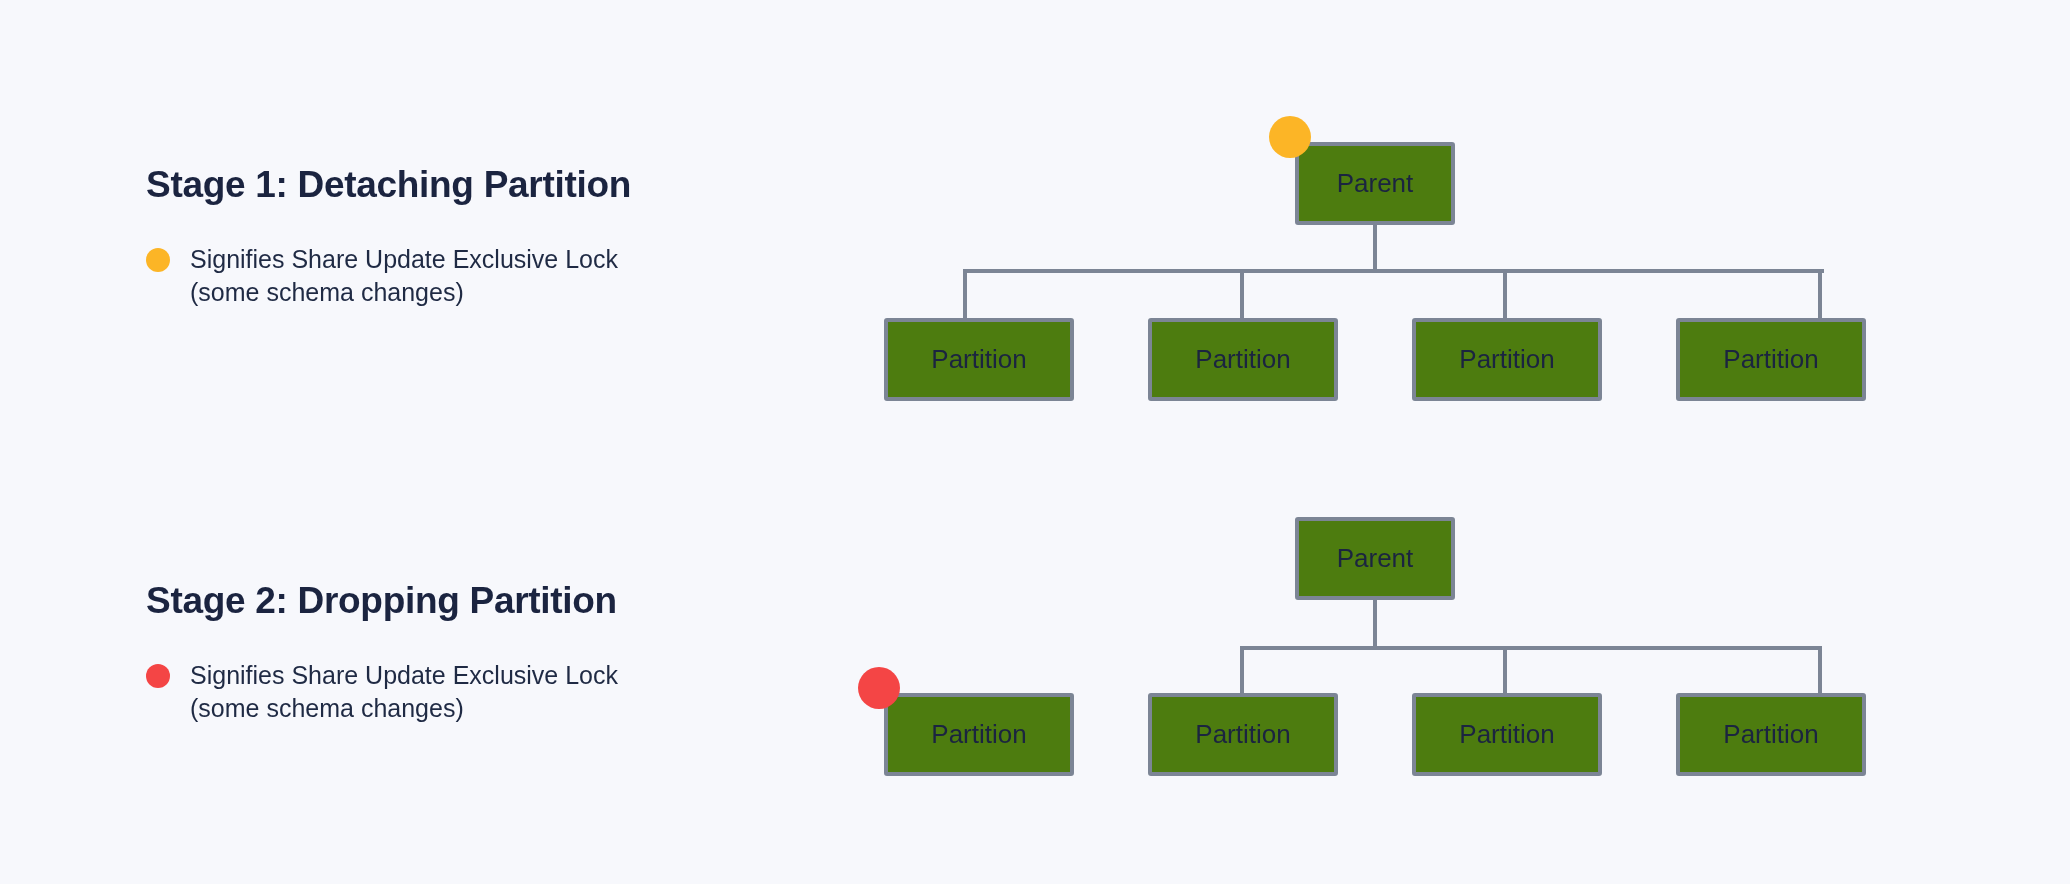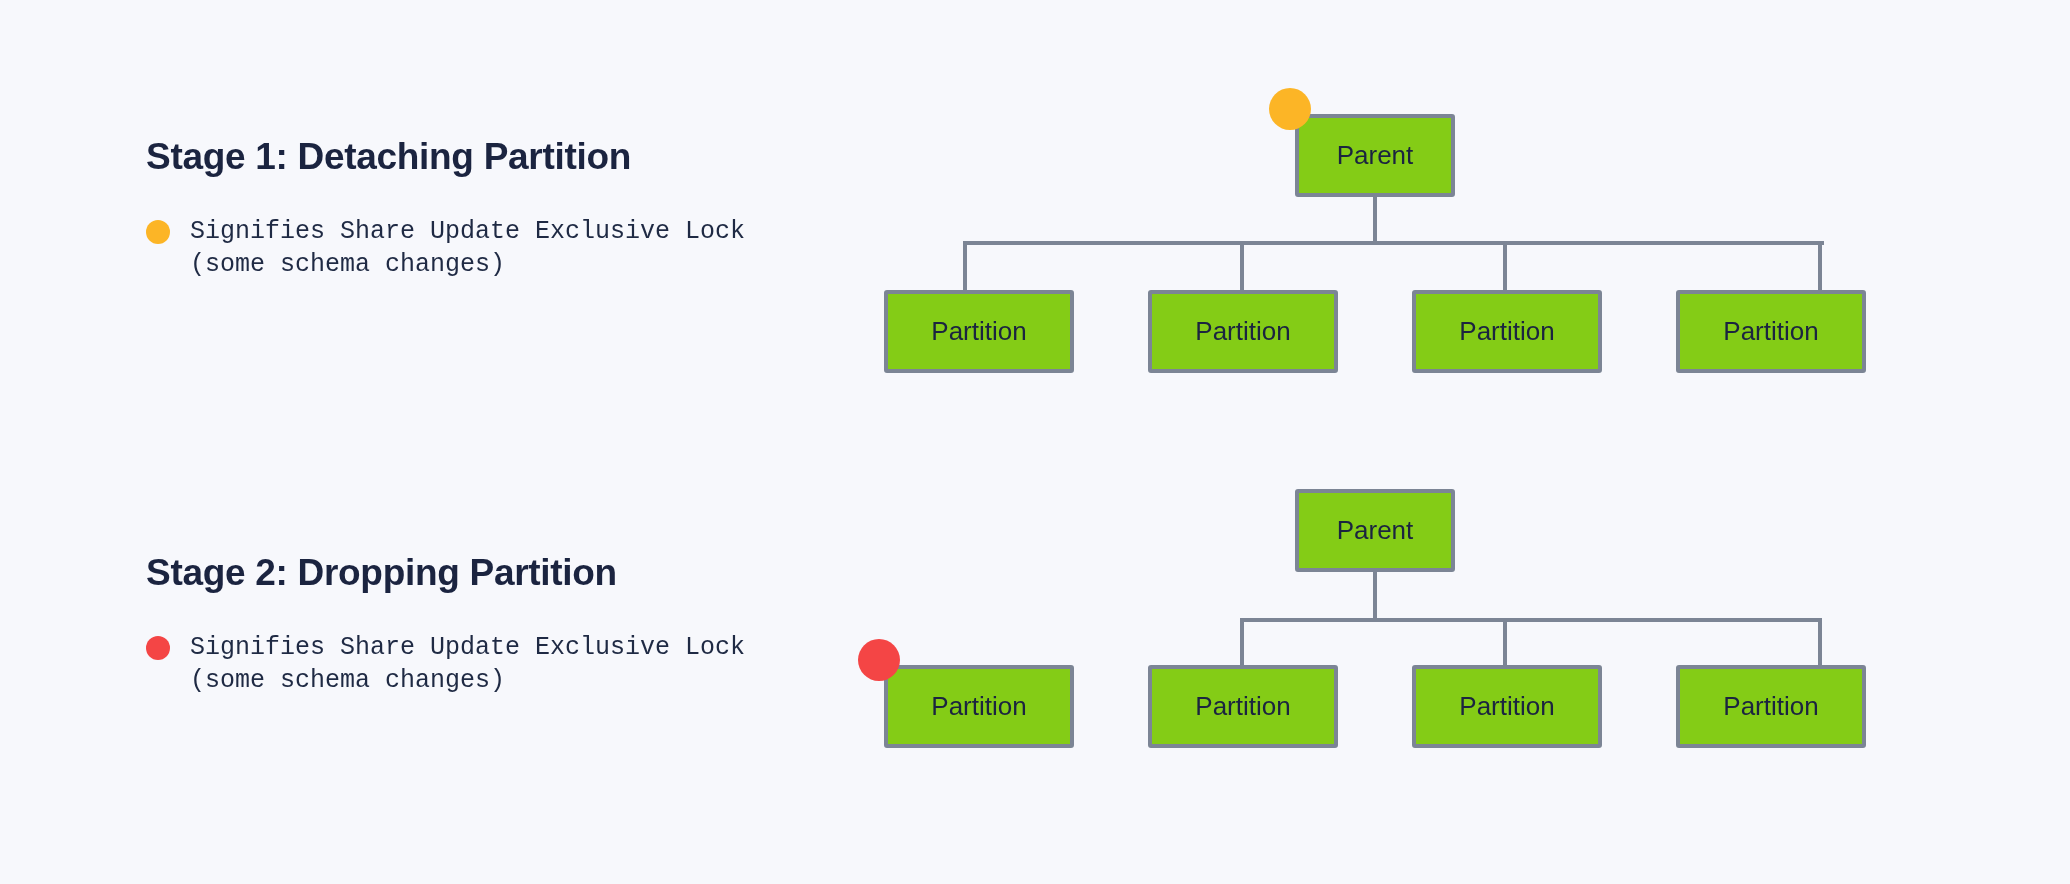--- a/index.html
+++ b/index.html
@@ -11,20 +11,21 @@
     width: 2070px;
     height: 884px;
     background: #f7f8fc;
     font-family: "Liberation Sans", sans-serif;
     overflow: hidden;
   }
   .canvas {
     position: relative;
     width: 2070px;
     height: 708px;
+    margin-top: 28px;
   }
 
   
   .stage-text {
     position: absolute;
     left: 146px;
     width: 700px;
   }
   .stage-text.stage-1 { top: 136px; }
   .stage-text.stage-2 { top: 552px; }
@@ -50,33 +51,32 @@
     border-radius: 50%;
     flex: 0 0 auto;
     margin-top: 5px;
   }
   .legend-text {
     margin-left: 20px;
     font-size: 25px;
     line-height: 1.32;
     color: #1f2a44;
     white-space: pre-line;
-    font-family: Liberation Mono, monospace;
   }
 
   
   .tree {
     position: absolute;
   }
   .tree.stage-1 { left: 0; top: 0; width: 2070px; height: 440px; }
   .tree.stage-2 { left: 0; top: 0; width: 2070px; height: 884px; }
 
   .node {
     position: absolute;
-    background: #84cc16;
+    background: #4d7c0f;
     border: 4px solid #7c8595;
     border-radius: 3px;
     box-sizing: border-box;
     display: flex;
     align-items: center;
     justify-content: center;
     font-size: 26px;
     color: #1b2440;
     z-index: 2;
   }

